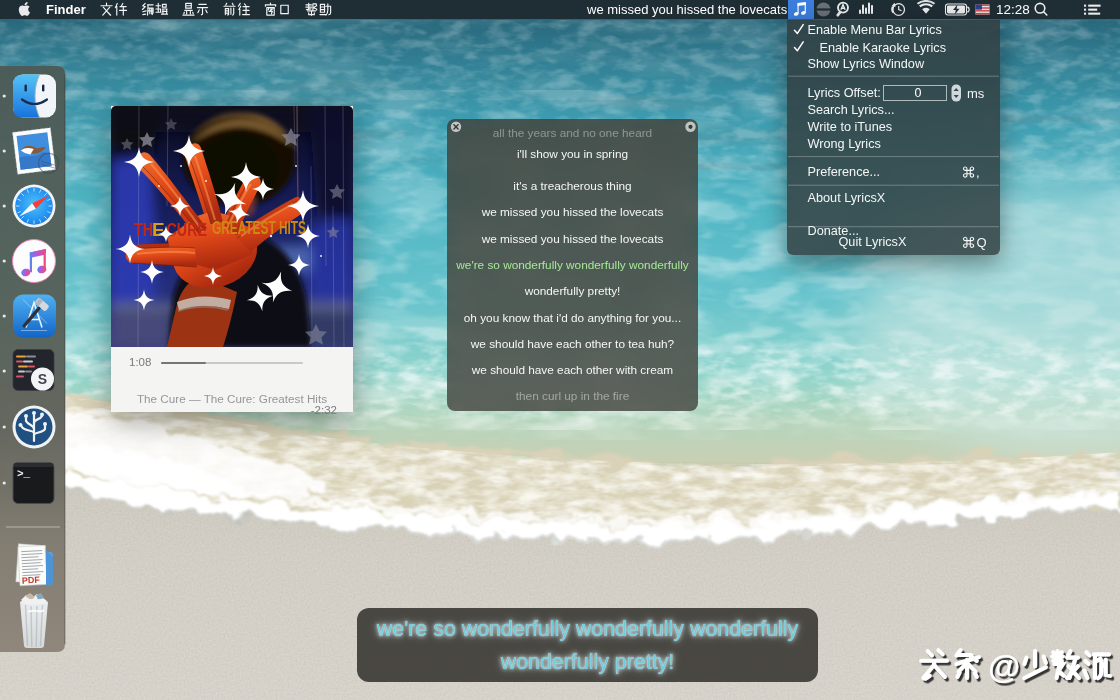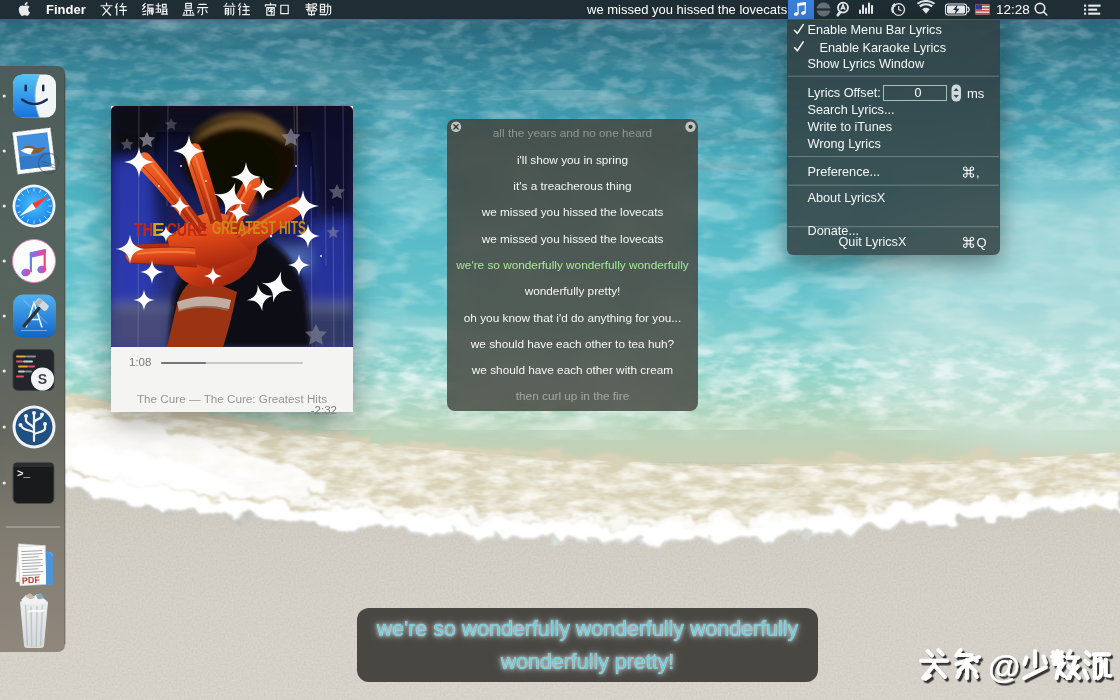--- a/index.html
+++ b/index.html
@@ -626,21 +626,21 @@
 
   <div id="lyrpanel" class="abs" style="top:119px;left:447px;width:251px;height:292px;border-radius:8px;background:rgba(54,56,48,0.75);backdrop-filter:blur(12px) saturate(0.45);overflow:hidden;">
     <svg class="abs" style="top:0;left:0" width="251" height="16" viewBox="0 0 251 16">
       <circle cx="9" cy="7.8" r="5.2" fill="#c0c4c0"></circle>
       <path d="M6.9,5.7 L11.1,9.9 M11.1,5.7 L6.9,9.9" stroke="#35393a" stroke-width="1.4" stroke-linecap="round"></path>
       <circle cx="243.5" cy="7.8" r="5.2" fill="#c0c4c0"></circle>
       <circle cx="243.5" cy="7.8" r="2.1" fill="#35393a"></circle>
     </svg>
     <div class="abs" style="top:0;left:0;width:251px;height:292px;font-size:11.8px;text-align:center;color:rgba(255,255,255,0.95);white-space:nowrap;">
       <div class="abs" style="top:1px;width:251px;height:26px;line-height:26px;opacity:0.40;">all the years and no one heard</div>
-      <div class="abs" style="top:28px;width:251px;height:26px;line-height:26px;">i'll show you in spring</div>
+      <div class="abs" style="top:22px;width:251px;height:26px;line-height:26px;">i'll show you in spring</div>
       <div class="abs" style="top:54px;width:251px;height:26px;line-height:26px;">it's a treacherous thing</div>
       <div class="abs" style="top:80px;width:251px;height:26px;line-height:26px;">we missed you hissed the lovecats</div>
       <div class="abs" style="top:107px;width:251px;height:26px;line-height:26px;">we missed you hissed the lovecats</div>
       <div class="abs" style="top:133px;width:251px;height:26px;line-height:26px;color:#a6e896;">we're so wonderfully wonderfully wonderfully</div>
       <div class="abs" style="top:159px;width:251px;height:26px;line-height:26px;">wonderfully pretty!</div>
       <div class="abs" style="top:186px;width:251px;height:26px;line-height:26px;">oh you know that i'd do anything for you...</div>
       <div class="abs" style="top:212px;width:251px;height:26px;line-height:26px;">we should have each other to tea huh?</div>
       <div class="abs" style="top:238px;width:251px;height:26px;line-height:26px;">we should have each other with cream</div>
       <div class="abs" style="top:264px;width:251px;height:26px;line-height:26px;opacity:0.45;">then curl up in the fire</div>
     </div>

